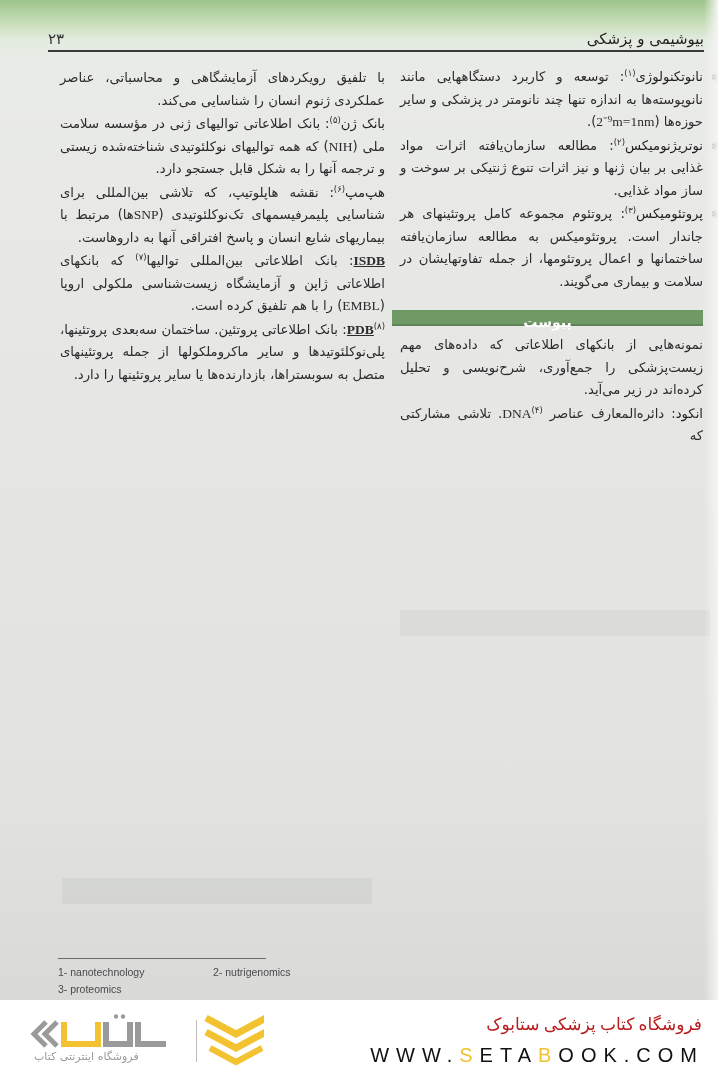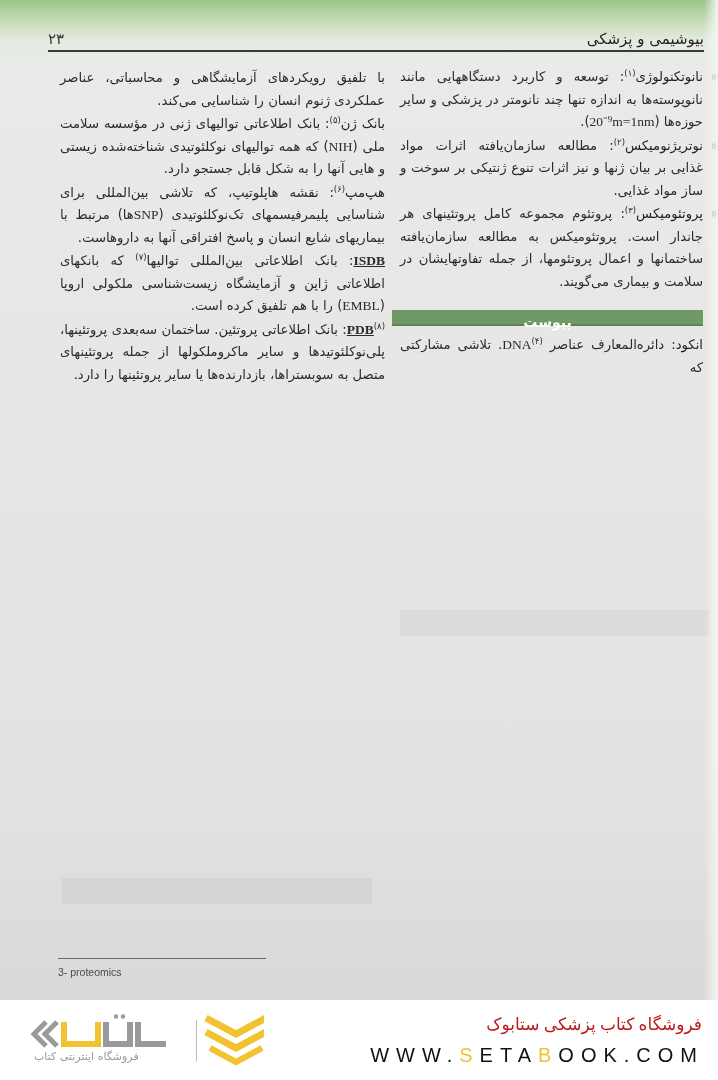--- a/index.html
+++ b/index.html
@@ -98,56 +98,61 @@
     <span class="page-number">۲۳</span>
   </div>
   <div class="head-rule"></div>
 
   <div class="ghost-bar"></div>
   <div class="ghost-bar2"></div>
 
   <div class="col col-right">
     <p class="entry">
       <span class="bullet">✱</span>
-      <span class="term">نانوتکنولوژی</span><span class="fn">(۱)</span><span>: توسعه و کاربرد دستگاههایی مانند نانوپوسته‌ها به اندازه تنها چند نانومتر در پزشکی و سایر حوزه‌ها (</span><span class="ltr">20⁻⁹m=1nm</span><span>).</span>
+      <span class="term">نانوتکنولوژی</span><span class="fn">(۱)</span><span>: توسعه و کاربرد دستگاههایی مانند نانوپوسته‌ها به اندازه تنها چند نانومتر در پزشکی و سایر حوزه‌ها (</span><span class="ltr">2⁻⁹m=1nm</span><span>).</span>
     </p>
     <p class="entry">
       <span class="bullet">✱</span>
       <span class="term">نوتریژنومیکس</span><span class="fn">(۲)</span><span>: مطالعه سازمان‌یافته اثرات مواد غذایی بر بیان ژنها و نیز اثرات تنوع ژنتیکی بر سوخت و ساز مواد غذایی.</span>
     </p>
     <p class="entry" style="margin-top:0">
       <span class="bullet">✱</span>
       <span class="term">پروتئومیکس</span><span class="fn">(۳)</span><span>: پروتئوم مجموعه کامل پروتئینهای هر جاندار است. پروتئومیکس به مطالعه سازمان‌یافته ساختمانها و اعمال پروتئومها، از جمله تفاوتهایشان در سلامت و بیماری می‌گویند.</span>
     </p>
 
     <div class="section-bar">پیوست</div>
 
+    <p class="entry">نمونه‌هایی از بانکهای اطلاعاتی که داده‌های مهم زیست‌پزشکی را جمع‌آوری، شرح‌نویسی و تحلیل کرده‌اند در زیر می‌آید.</p>
     <p class="entry">
       <span class="term">انکود</span><span>: دائره‌المعارف عناصر </span><span class="ltr">DNA</span><span class="fn">(۴)</span><span>. تلاشی مشارکتی که</span>
     </p>
   </div>
 
   <div class="col col-left">
     <p class="entry">با تلفیق رویکردهای آزمایشگاهی و محاسباتی، عناصر عملکردی ژنوم انسان را شناسایی می‌کند.</p>
     <p class="entry">
-      <span class="term">بانک ژن</span><span class="fn">(۵)</span><span>: بانک اطلاعاتی توالیهای ژنی در مؤسسه سلامت ملی (</span><span class="ltr">NIH</span><span>) که همه توالیهای نوکلئوتیدی شناخته‌شده زیستی و هایی آنها را به شکل قابل جستجو دارد.</span>
+      <span class="term">بانک ژن</span><span class="fn">(۵)</span><span>: بانک اطلاعاتی توالیهای ژنی در مؤسسه سلامت ملی (</span><span class="ltr">NIH</span><span>) که همه توالیهای نوکلئوتیدی شناخته‌شده زیستی و ترجمه آنها را به شکل قابل جستجو دارد.</span>
     </p>
     <p class="entry">
       <span class="term">هپ‌مپ</span><span class="fn">(۶)</span><span>: نقشه هاپلوتیپ، که تلاشی بین‌المللی برای شناسایی پلیمرفیسمهای تک‌نوکلئوتیدی (</span><span class="ltr">SNP</span><span>ها) مرتبط با بیماریهای شایع انسان و پاسخ افتراقی آنها به داروهاست.</span>
     </p>
     <p class="entry">
       <span class="ltr-bold">ISDB</span><span>: بانک اطلاعاتی بین‌المللی توالیها</span><span class="fn">(۷)</span><span> که بانکهای اطلاعاتی ژاپن و آزمایشگاه زیست‌شناسی ملکولی اروپا (</span><span class="ltr">EMBL</span><span>) را با هم تلفیق کرده است.</span>
     </p>
     <p class="entry">
       <span class="ltr-bold">PDB</span><span class="fn">(۸)</span><span>: بانک اطلاعاتی پروتئین. ساختمان سه‌بعدی پروتئینها، پلی‌نوکلئوتیدها و سایر ماکروملکولها از جمله پروتئینهای متصل به سوبستراها، بازدارنده‌ها یا سایر پروتئینها را دارد.</span>
     </p>
   </div>
 
   <div class="footnotes">
     <div class="fn-rule"></div>
+    <div class="fn-row">
+      <span>1- nanotechnology</span>
+      <span>2- nutrigenomics</span>
+    </div>
     <div class="fn-row">
       <span>3- proteomics</span>
     </div>
   </div>
 </div>
 
 <div class="banner">
   <div class="logo">
     <svg width="240" height="56" viewBox="0 0 240 56">
 

